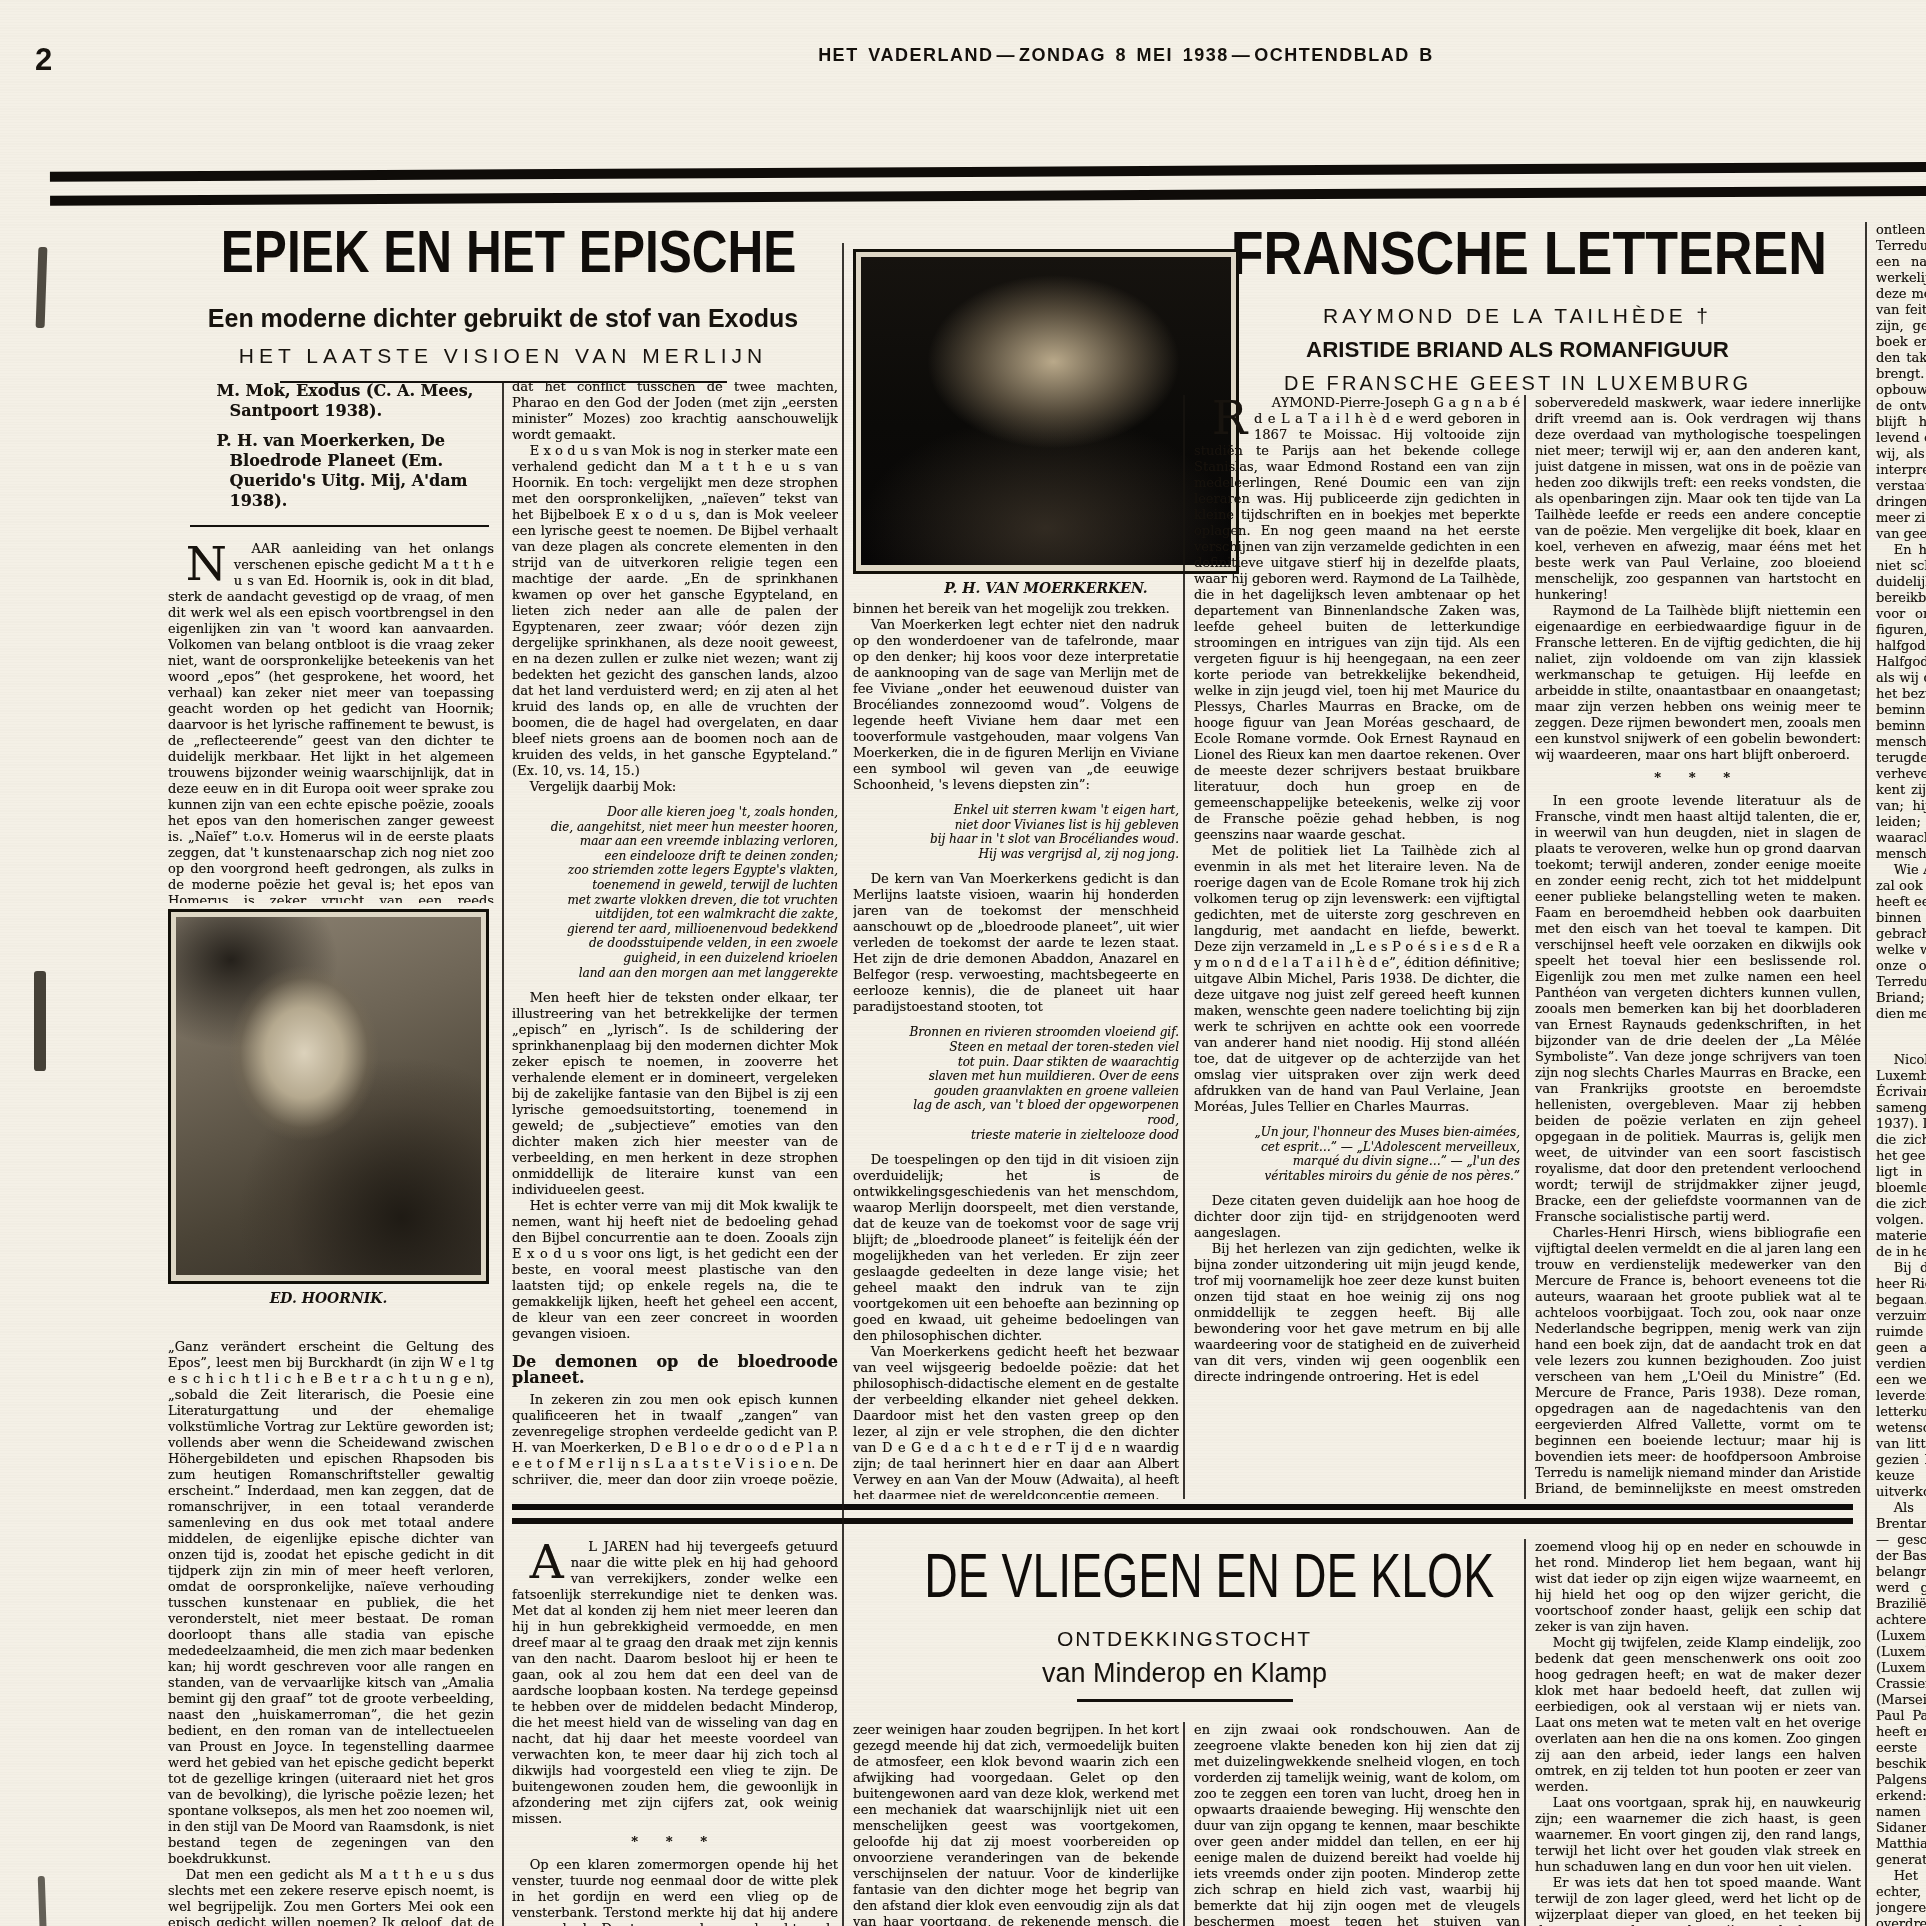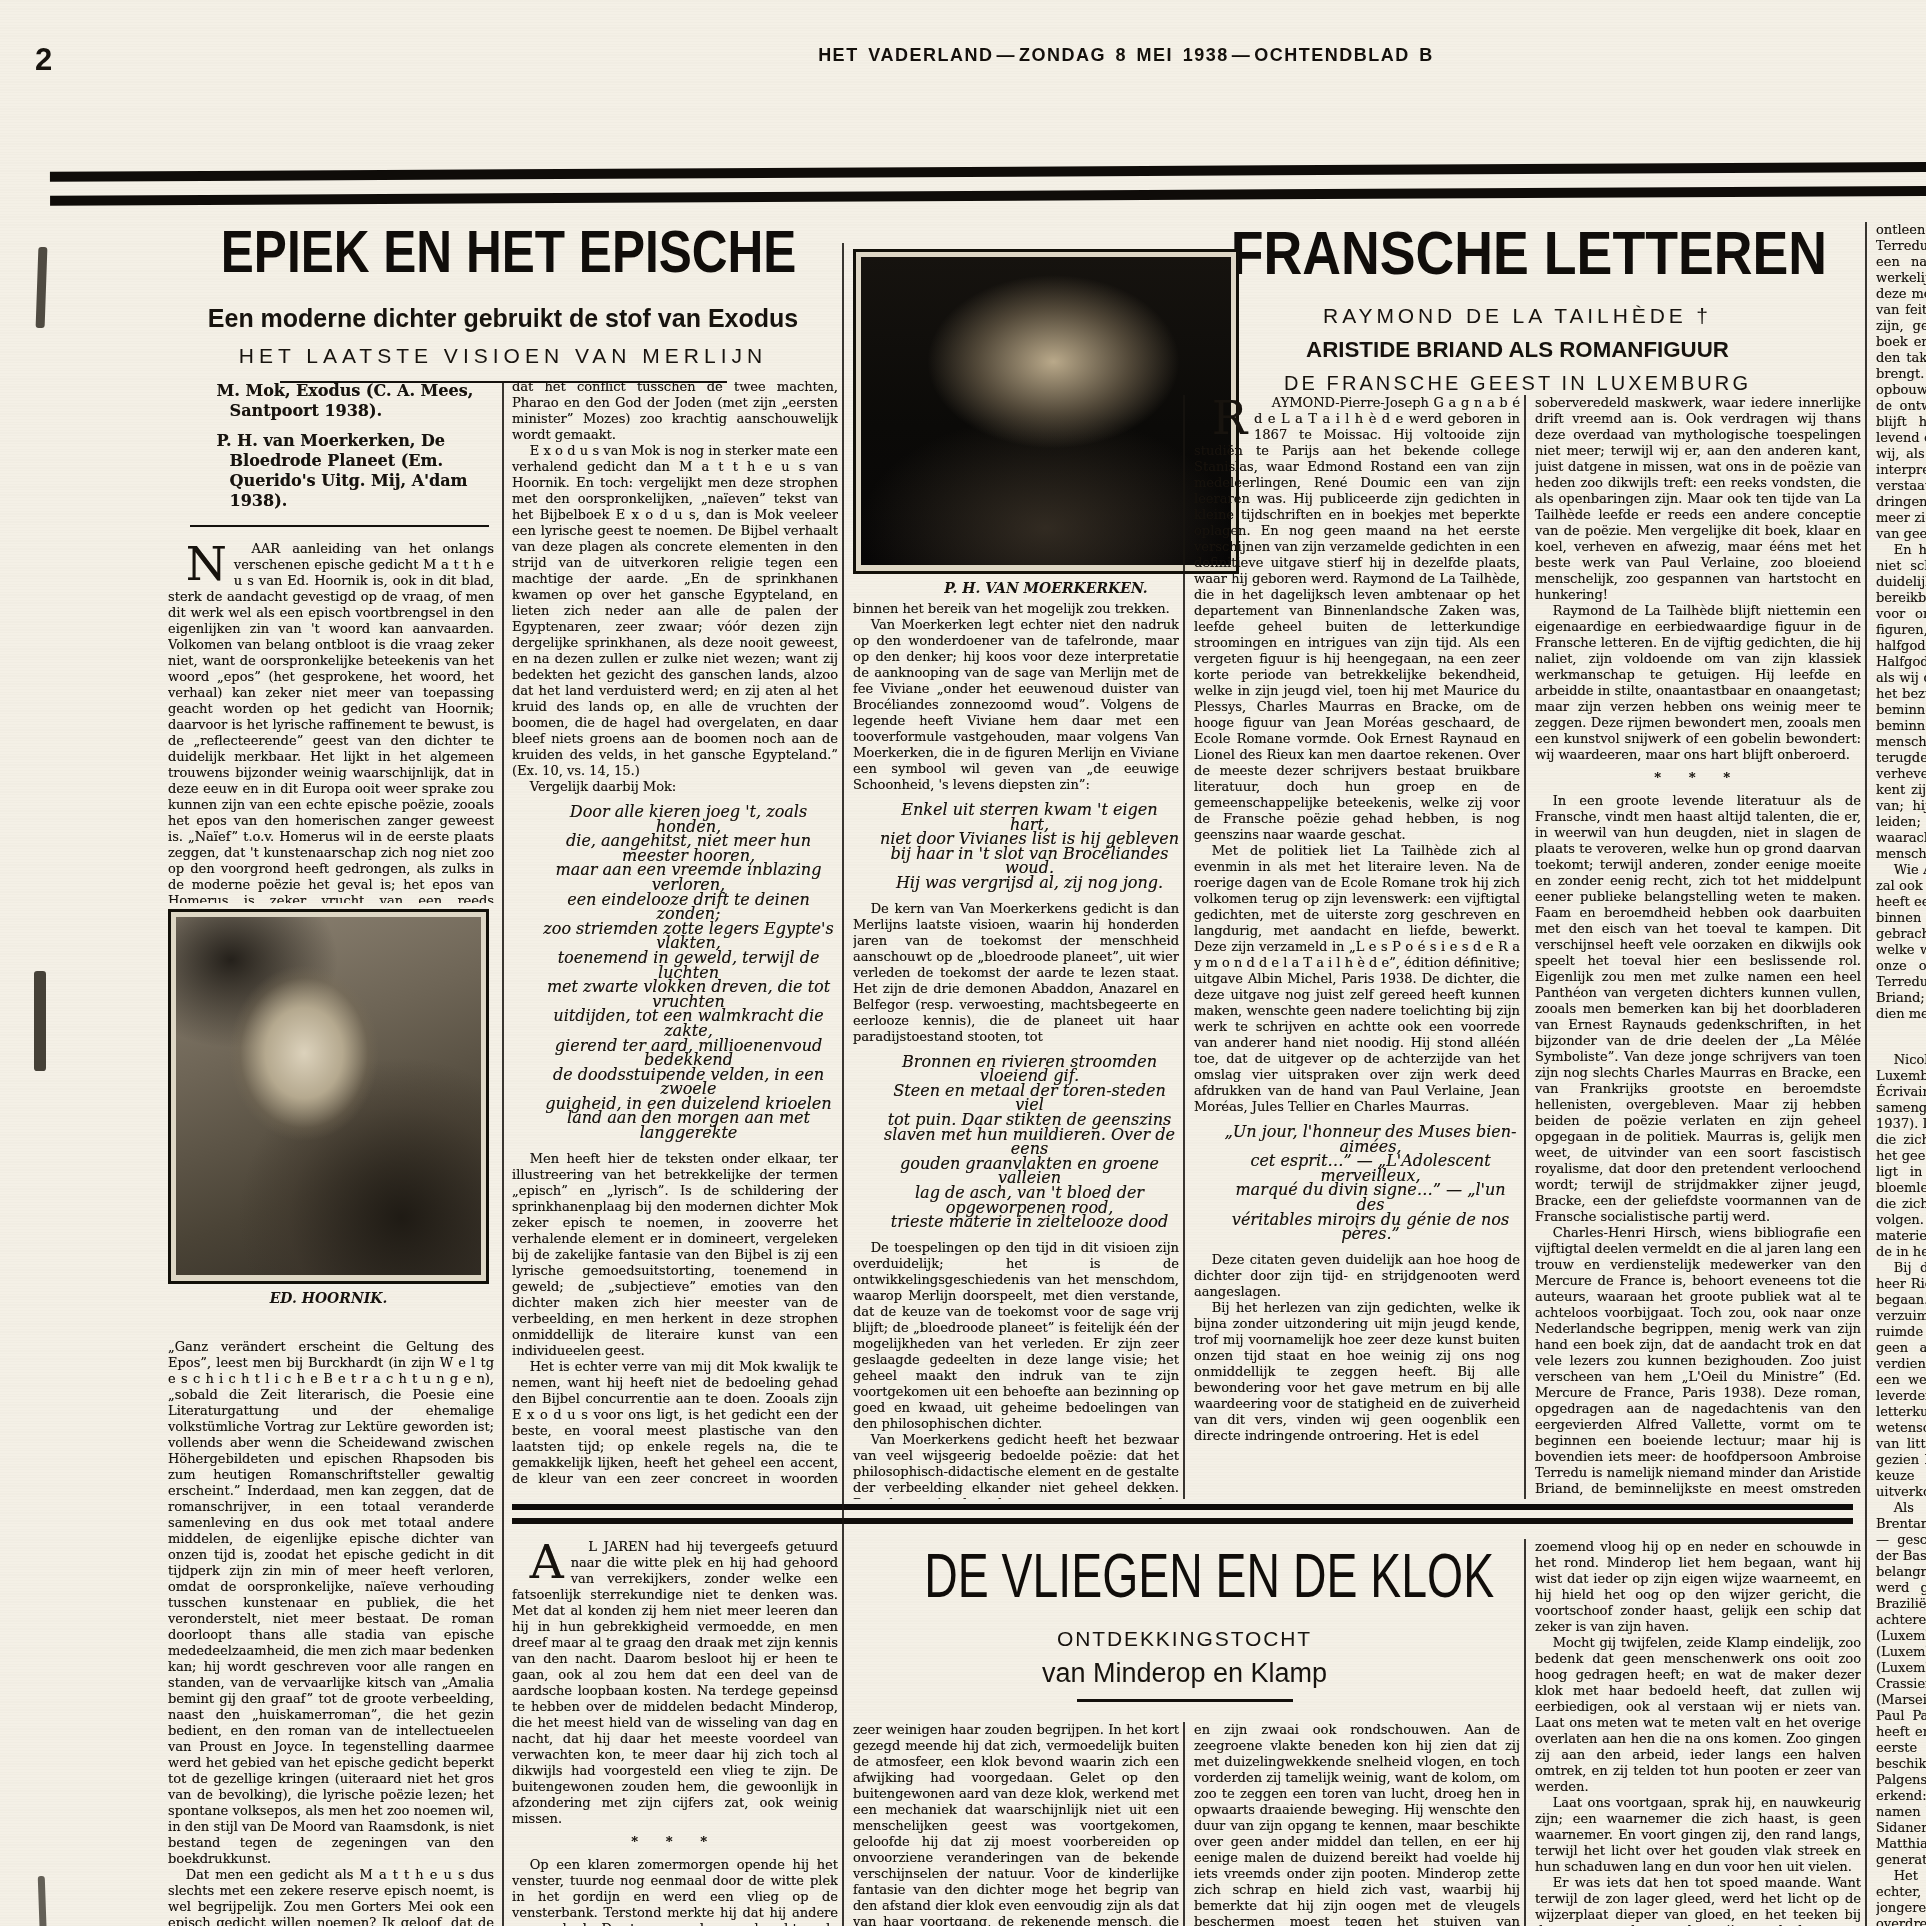--- a/index.html
+++ b/index.html
@@ -31,21 +31,21 @@
   .col{position:absolute;width:326px;overflow:hidden;font-size:13px;line-height:16px;
     text-align:justify;hyphens:auto;-webkit-hyphens:auto;
     text-shadow:0.1px 0.1px 0.2px rgba(25,18,10,.5);}
   .col p{margin:0;}
   .col p.p{text-indent:17.7px;}
   .col p.c{text-indent:0;}
   .col p.h{font-weight:bold;text-indent:0;margin:11.6px 0 6.2px;font-size:16px;}
   .col p.sep{text-align:center;letter-spacing:11.6px;font-weight:bold;text-indent:0;margin:7px 0;}
   .col p.ref{font-weight:bold;text-indent:-13px;padding-left:40px;text-align:left;
     font-size:15.4px;line-height:20px;margin:0 0 10px;}
-  .col .verse{font-style:italic;font-size:16px;line-height:14.6px;margin:10px 0 10px 27px;text-align:center;}
+  .col .verse{font-style:italic;font-size:12px;line-height:14.6px;margin:10px 0 10px 27px;text-align:right;}
   .col .verse div{text-indent:0;}
   .dc{float:left;font-size:47px;line-height:.82;padding:3.9px 7px 0 0;font-weight:normal;}
   .books{border-bottom:2.3px solid #14110d;margin:2.3px 5.4px 14px 21.6px;padding-bottom:3.9px;}
   .books p.ref{font-size:16px;}
   
   .photo{border:3.5px solid #121009;background:#ded7c5;padding:5.4px;}
   .photo-img{width:100%;}
   .caption{font-weight:bold;font-style:italic;text-align:center;font-size:14px;margin-top:6.2px;}
   .moer{height:308px;background:
     radial-gradient(ellipse 46% 38% at 52% 34%, rgba(204,186,152,.9), rgba(136,120,94,.55) 45%, rgba(40,35,28,0) 74%),
@@ -153,21 +153,21 @@
         <div class="verse">
           <div>Enkel uit sterren kwam 't eigen hart,</div>
           <div>niet door Vivianes list is hij gebleven</div>
           <div>bij haar in 't slot van Brocéliandes woud.</div>
           <div>Hij was vergrijsd al, zij nog jong.</div>
         </div>
         <p class="p">De kern van Van Moerkerkens gedicht is dan Merlijns laatste visioen, waarin hij honderden jaren van de toekomst der menschheid aanschouwt op de „bloedroode planeet”, uit wier verleden de toekomst der aarde te lezen staat. Het zijn de drie demonen Abaddon, Anazarel en Belfegor (resp. verwoesting, machtsbegeerte en eerlooze kennis), die de planeet uit haar paradijstoestand stooten, tot</p>
         <div class="verse">
           <div>Bronnen en rivieren stroomden vloeiend gif.</div>
           <div>Steen en metaal der toren-steden viel</div>
-          <div>tot puin. Daar stikten de geenszins</div>
+          <div>tot puin. Daar stikten de waarachtig</div>
           <div>slaven met hun muildieren. Over de eens</div>
           <div>gouden graanvlakten en groene valleien</div>
           <div>lag de asch, van 't bloed der opgeworpenen rood,</div>
           <div>trieste materie in zieltelooze dood</div>
         </div>
         <p class="p">De toespelingen op den tijd in dit visioen zijn overduidelijk; het is de ontwikkelingsgeschiedenis van het menschdom, waarop Merlijn doorspeelt, met dien verstande, dat de keuze van de toekomst voor de sage vrij blijft; de „bloedroode planeet” is feitelijk één der mogelijkheden van het verleden. Er zijn zeer geslaagde gedeelten in deze lange visie; het geheel maakt den indruk van te zijn voortgekomen uit een behoefte aan bezinning op goed en kwaad, uit geheime bedoelingen van den philosophischen dichter.</p>
         <p class="p">Van Moerkerkens gedicht heeft het bezwaar van veel wijsgeerig bedoelde poëzie: dat het philosophisch-didactische element en de gestalte der verbeelding elkander niet geheel dekken. Daardoor mist het den vasten greep op den lezer, al zijn er vele strophen, die den dichter van D e  G e d a c h t e  d e r  T ij d e n waardig zijn; de taal herinnert hier en daar aan Albert Verwey en aan Van der Mouw (Adwaita), al heeft het daarmee niet de wereldconceptie gemeen.</p>
       </div>
   </div>
 

